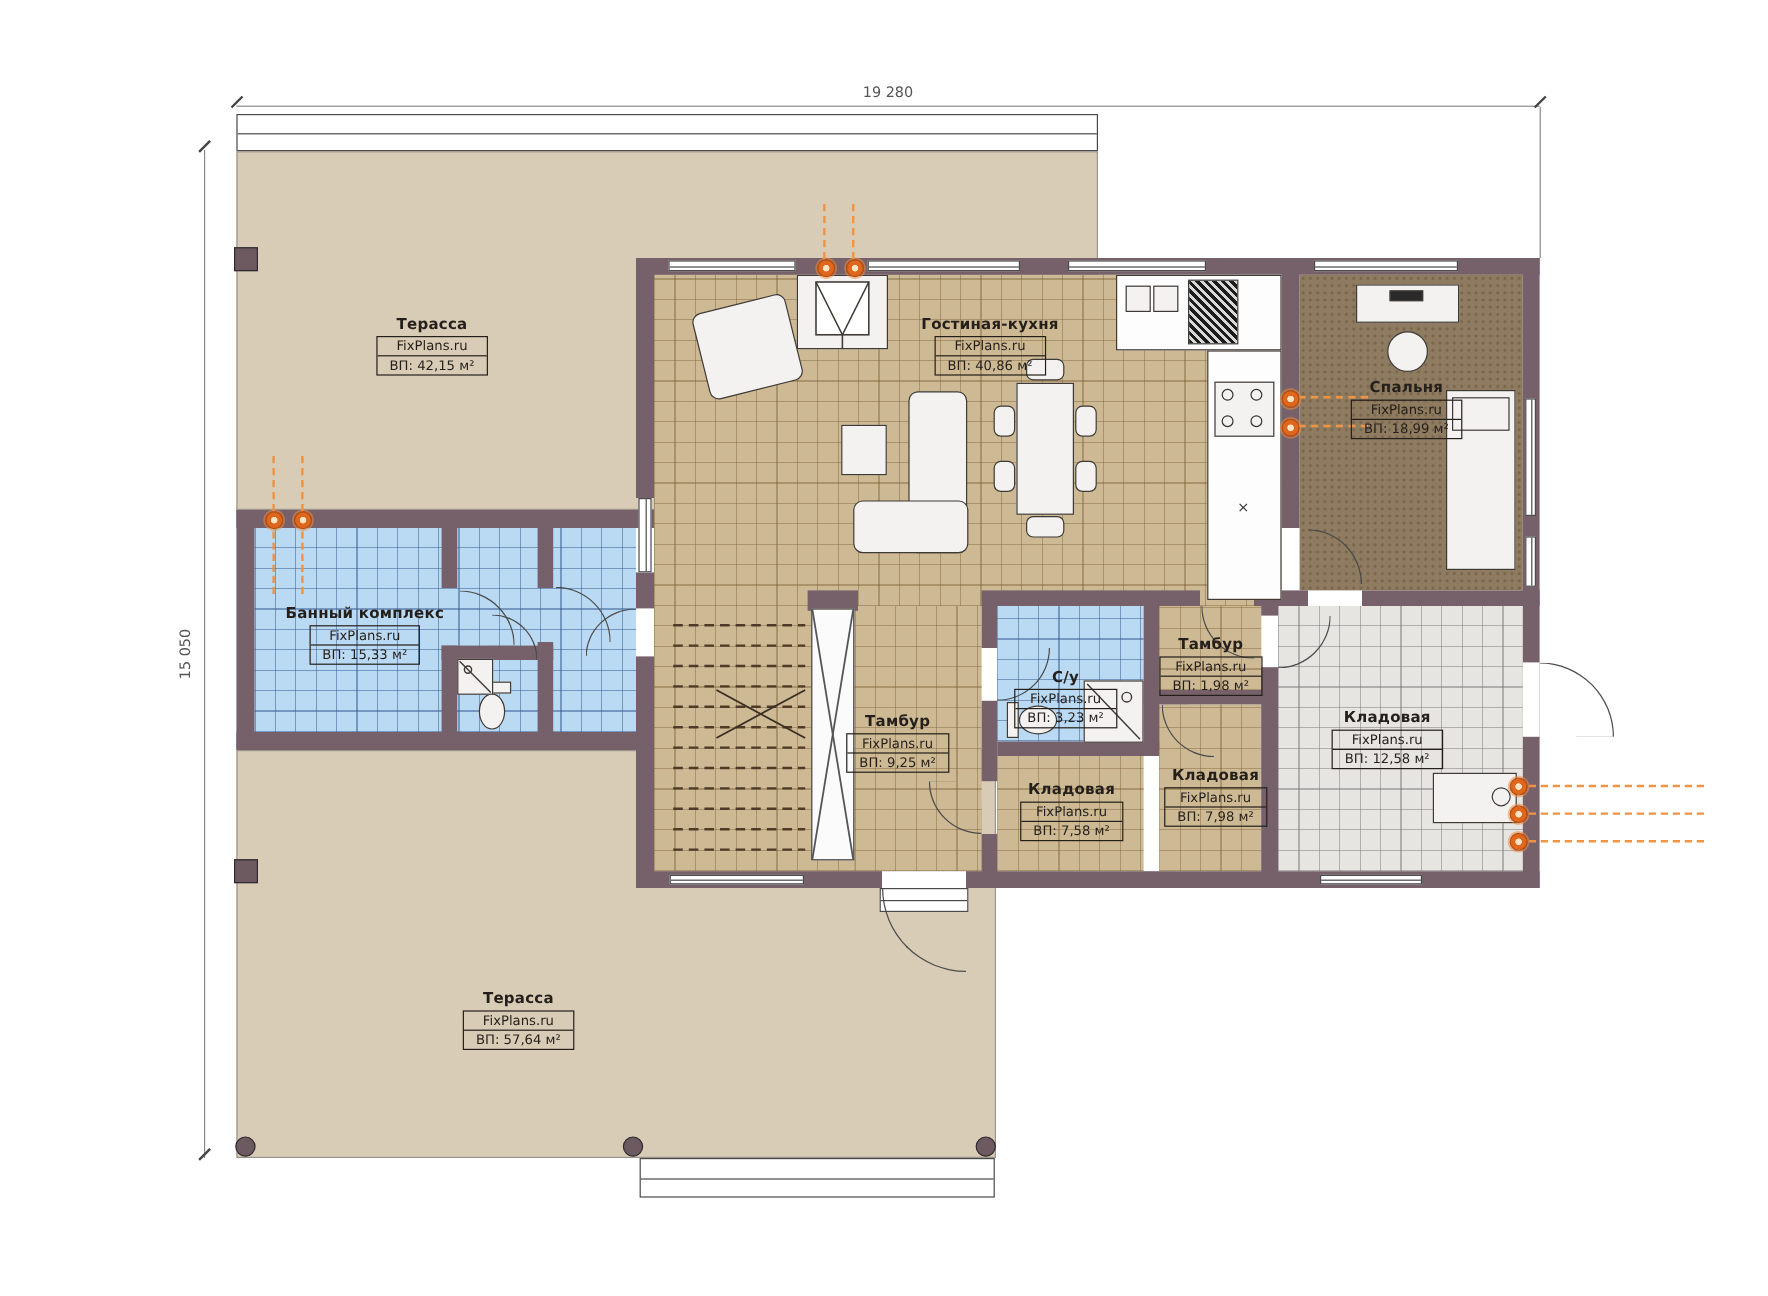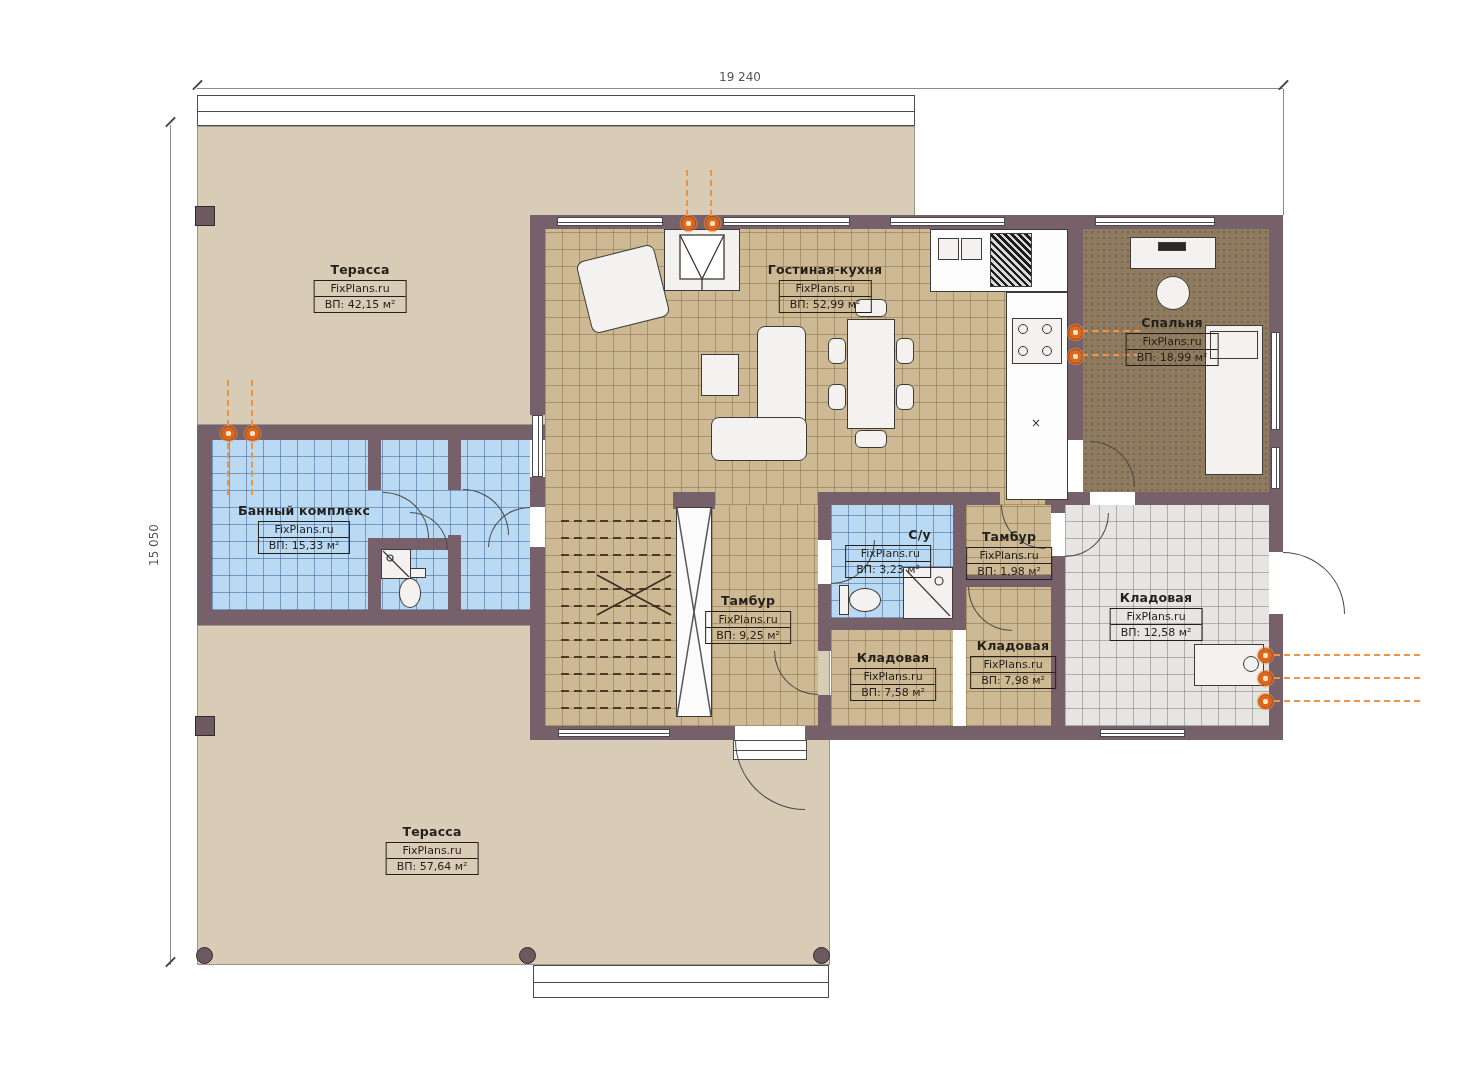--- a/index.html
+++ b/index.html
@@ -57,21 +57,21 @@
 </style>
 </head>
 <body>
 
 <div class="plan">
 
   <div class="dim-line-h" style="left:197px;top:88px;width:1086px;"></div>
   <div class="tick" style="left:191px;top:84px;"></div>
   <div class="tick" style="left:1277px;top:84px;"></div>
   <div class="dim-line-v" style="left:1283px;top:89px;height:126px;"></div>
-  <div class="dim-text" style="left:705px;top:70px;width:70px;text-align:center;">19 240</div>
+  <div class="dim-text" style="left:705px;top:70px;width:70px;text-align:center;">19 280</div>
 
   <div class="dim-line-v" style="left:170px;top:125px;height:840px;"></div>
   <div class="tick" style="left:164px;top:121px;"></div>
   <div class="tick" style="left:164px;top:961px;"></div>
   <div class="dim-text vert" style="left:122px;top:538px;width:64px;text-align:center;">15 050</div>
 
   <div class="steps" style="left:197px;top:95px;width:718px;height:31px;"></div>
   <div class="terrace" style="left:197px;top:126px;width:718px;height:299px;"></div>
   <div class="terrace" style="left:197px;top:625px;width:633px;height:340px;"></div>
   <div class="steps" style="left:533px;top:965px;width:296px;height:33px;"></div>
@@ -260,21 +260,21 @@
     <div class="rbox">
       <div class="rrow">FixPlans.ru</div>
       <div class="rrow">ВП: 42,15 м²</div>
     </div>
   </div>
 
   <div class="rlabel" style="left:825px;top:262px;">
     <div class="rname">Гостиная-кухня</div>
     <div class="rbox">
       <div class="rrow">FixPlans.ru</div>
-      <div class="rrow">ВП: 52,99 м²</div>
+      <div class="rrow">ВП: 40,86 м²</div>
     </div>
   </div>
 
   <div class="rlabel" style="left:1172px;top:315px;">
     <div class="rname">Спальня</div>
     <div class="rbox">
       <div class="rrow">FixPlans.ru</div>
       <div class="rrow">ВП: 18,99 м²</div>
     </div>
   </div>
@@ -288,21 +288,21 @@
   </div>
 
   <div class="rlabel" style="left:748px;top:593px;">
     <div class="rname">Тамбур</div>
     <div class="rbox">
       <div class="rrow">FixPlans.ru</div>
       <div class="rrow">ВП: 9,25 м²</div>
     </div>
   </div>
 
-  <div class="rlabel" style="left:888px;top:527px;text-align:right;">
+  <div class="rlabel" style="left:888px;top:556px;">
     <div class="rname">С/у</div>
     <div class="rbox">
       <div class="rrow">FixPlans.ru</div>
       <div class="rrow">ВП: 3,23 м²</div>
     </div>
   </div>
 
   <div class="rlabel" style="left:1009px;top:529px;">
     <div class="rname">Тамбур</div>
     <div class="rbox">

